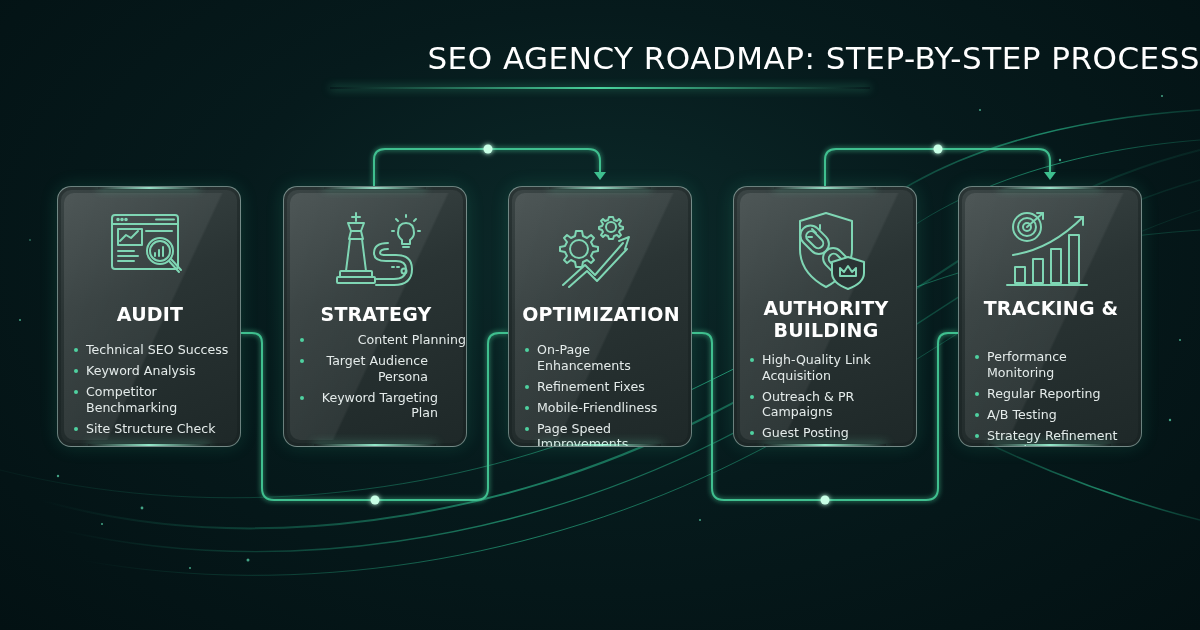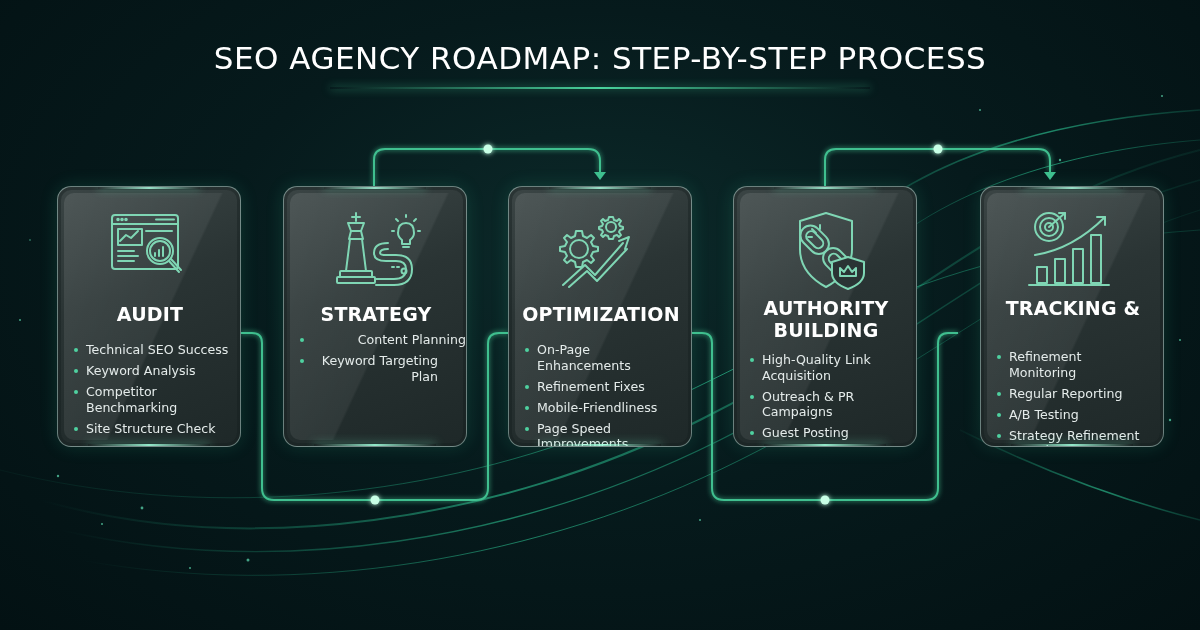--- a/index.html
+++ b/index.html
@@ -6,21 +6,21 @@
     html, body { width: 1200px; height: 630px; overflow: hidden; }
     body {
       position: relative;
       background: radial-gradient(ellipse at 50% 40%, #0c2a2a 0%, #061a1c 45%, #031113 100%);
       font-family: "Liberation Sans", sans-serif;
       color: #f2f5f4;
     }
     .bg-layer { position: absolute; left: 0; top: 0; width: 1200px; height: 630px; pointer-events: none; }
     .title {
       position: absolute; left: 0; top: 40px; width: 1200px;
-      text-align: center; font-size: 31px; font-weight: 400; letter-spacing: 0.5px;
+      text-align: right; font-size: 31px; font-weight: 400; letter-spacing: 0.5px;
       color: #ffffff; font-family: "DejaVu Sans", sans-serif;
     }
     .title-underline {
       position: absolute; left: 330px; top: 87px; width: 540px; height: 2px;
       background: linear-gradient(90deg, rgba(60,200,150,0) 0%, rgba(80,230,170,0.9) 50%, rgba(60,200,150,0) 100%);
       box-shadow: 0 0 8px rgba(80,230,170,0.6);
     }
     .card {
       position: absolute; top: 186px; width: 184px; height: 261px;
       border-radius: 14px;
@@ -188,20 +188,21 @@
     <line x1="77" y1="38" x2="83" y2="38"></line>
     <line x1="80" y1="6" x2="80" y2="8"></line>
       <line x1="70" y1="10" x2="72" y2="12"></line>
       <line x1="90" y1="10" x2="88" y2="12"></line>
     <line x1="66" y1="22" x2="68" y2="22"></line>
       <line x1="92" y1="22" x2="94" y2="22"></line>
   </svg>
   <div class="card-title" style="top:116px;">STRATEGY</div>
   <ul class="card-list" style="top:145px;text-align:right;">
     <li>Content Planning</li>
+    <li style="width:130px;">Target Audience Persona</li>
     <li style="width:140px;">Keyword Targeting Plan</li>
   </ul>
 </div>
 
 <div class="card" style="left:508px;">
   <div class="card-topglow"></div>
   <svg class="card-icon" viewBox="0 0 100 82" fill="none" stroke="#7fd6b4" stroke-width="2" stroke-linecap="round" stroke-linejoin="round">
     <circle cx="28" cy="40" r="9"></circle>
     <path d="M28 22 L31 22 L32 27 L36 29 L40 26 L43 29 L40 33 L42 37 L47 38 L47 42 L42 43 L40 47 L43 51 L40 54 L36 51 L32 53 L31 58 L25 58 L24 53 L20 51 L16 54 L13 51 L16 47 L14 43 L9 42 L9 38 L14 37 L16 33 L13 29 L16 26 L20 29 L24 27 L25 22 Z"></path>
     <circle cx="60" cy="18" r="5"></circle>
@@ -240,38 +241,38 @@
     <div>BUILDING</div>
   </div>
   <ul class="card-list" style="top:165px;">
     <li style="width:140px;">High-Quality Link Acquisition</li>
     <li style="width:120px;">Outreach &amp; PR Campaigns</li>
     <li>Guest Posting</li>
     <li>Brand Mentions</li>
   </ul>
 </div>
 
-<div class="card" style="left:980px;padding-left:12px;">
+<div class="card" style="left:958px;padding-left:12px;">
   <div class="card-topglow"></div>
   <svg class="card-icon" viewBox="0 0 100 82" fill="none" stroke="#7fd6b4" stroke-width="2" stroke-linecap="round" stroke-linejoin="round">
     <circle cx="26" cy="18" r="14"></circle>
     <circle cx="26" cy="18" r="9"></circle>
     <circle cx="26" cy="18" r="4"></circle>
     <line x1="26" y1="18" x2="42" y2="4"></line>
     <polyline points="36,4 42,4 42,10"></polyline>
     <path d="M12 46 Q50 40 82 8"></path>
     <polyline points="74,8 82,8 82,16"></polyline>
     <rect x="14" y="58" width="10" height="16"></rect>
     <rect x="32" y="50" width="10" height="24"></rect>
     <rect x="50" y="40" width="10" height="34"></rect>
     <rect x="68" y="26" width="10" height="48"></rect>
     <line x1="6" y1="76" x2="86" y2="76"></line>
   </svg>
   <div class="card-title" style="top:110px;">
     <div>TRACKING &amp;</div>
   </div>
   <ul class="card-list" style="top:162px;">
-    <li style="width:110px;">Refinement Monitoring</li>
+    <li style="width:110px;">Performance Monitoring</li>
     <li>Regular Reporting</li>
     <li>A/B Testing</li>
     <li style="width:150px;">Strategy Refinement &amp; Scale</li>
   </ul>
 </div>
 
 </body></html>

